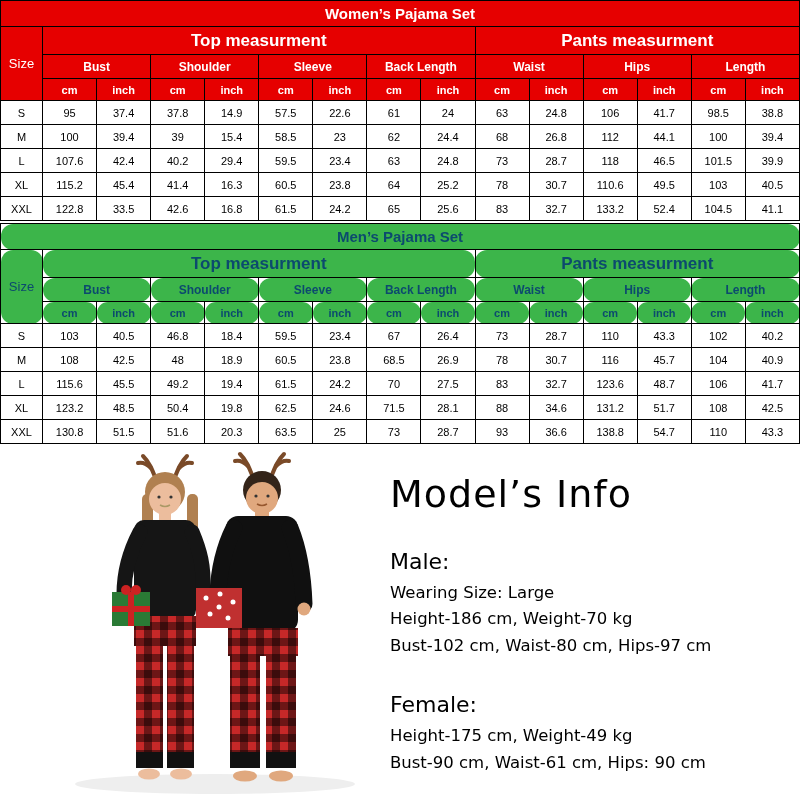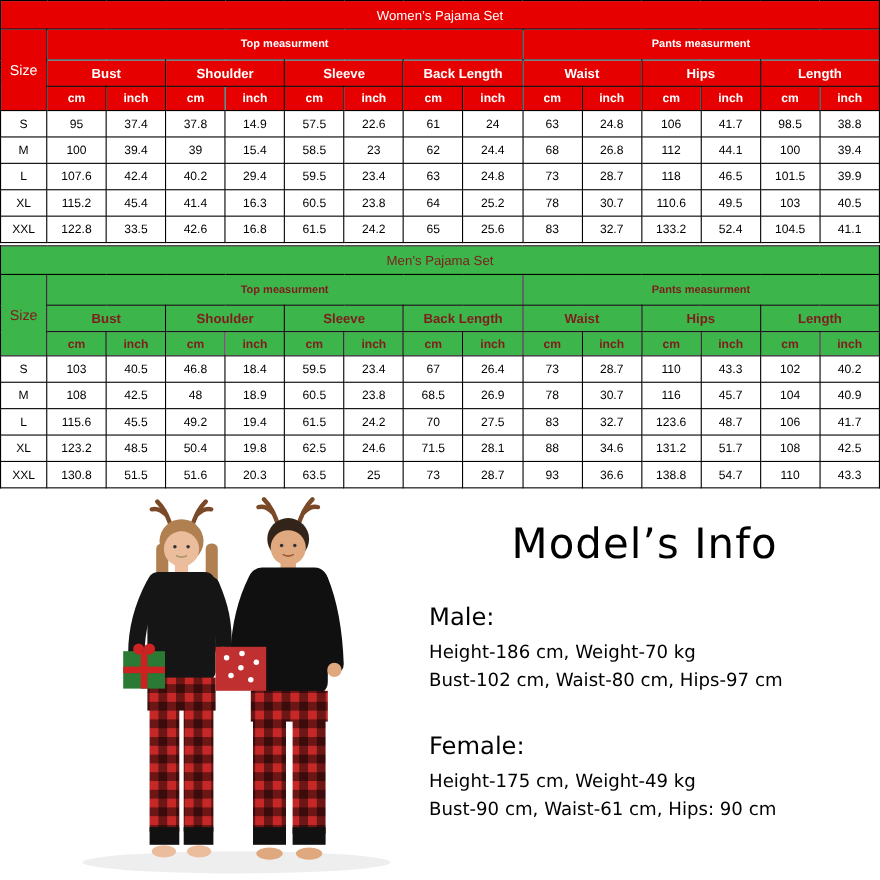--- a/index.html
+++ b/index.html
@@ -15,37 +15,37 @@
   
   table.size-table {
     width:800px; border-collapse:collapse; table-layout:fixed;
     margin-bottom:2px;
   }
   table.size-table th, table.size-table td {
     border:1px solid #000; text-align:center; vertical-align:middle;
     padding:0; overflow:hidden; white-space:nowrap;
   }
   table.size-table col.size-col { width:42px; }
-  table.size-table th.title   { font-size:12px; font-weight:normal; height:26px; }
-  table.size-table th.group   { font-size:10px; font-weight:bold; height:28px; }
+  table.size-table th.title   { font-size:15px; font-weight:bold; height:26px; }
+  table.size-table th.group   { font-size:17px; font-weight:bold; height:28px; }
   table.size-table th.measure { font-size:12px; font-weight:bold; height:24px; }
   table.size-table th.unit    { font-size:11px; font-weight:bold; height:22px; }
   table.size-table th.sizehead{ font-size:13px; font-weight:normal; }
   table.size-table td         { font-size:11px; height:24px; background:#fff; color:#000; }
   table.women th { background:var(--women-red,#e60000); color:#fff; }
-  table.men   th { background:var(--men-green,#3cb54a); color:#7f1d1d; }
+  table.men   th { background:var(--men-green,#3cb54a); color:#0c4a6e;border-radius:12px; }
 
   
   .bottom { display:flex; height:352px; }
   .photo  { width:390px; height:352px; flex:none; }
   .photo svg { display:block; width:100%; height:100%; }
   .info   { flex:1; padding:10px 18px 0 0; }
   .info-title {
     font-family:"DejaVu Sans", sans-serif;
-    font-size:38px; letter-spacing:1px; text-align:center;
+    font-size:38px; letter-spacing:1px; text-align:left;
     margin:16px 0 10px 0;
   }
   .info-block { margin:33px 0 0 0; }
   .info-heading { font-size:22px; margin-bottom:6px; font-family:"DejaVu Sans", sans-serif; }
   .info-block p { font-size:16.5px; line-height:1.6; font-family:"DejaVu Sans", sans-serif; }
 </style>
 </head>
 <body>
 
 <div class="page">
@@ -420,20 +420,21 @@
           <circle cx="219" cy="161" r="2.5" fill="#fff"></circle>
         </g>
       </svg>
     </div>
 
     <div class="info">
       <div class="info-title">Model’s Info</div>
 
       <div class="info-block">
         <div class="info-heading">Male:</div>
+        <p>Wearing Size: Large</p>
         <p>Height-186 cm, Weight-70 kg</p>
         <p>Bust-102 cm, Waist-80 cm, Hips-97 cm</p>
       </div>
 
       <div class="info-block">
         <div class="info-heading">Female:</div>
         <p>Height-175 cm, Weight-49 kg</p>
         <p>Bust-90 cm, Waist-61 cm, Hips: 90 cm</p>
       </div>
     </div>

